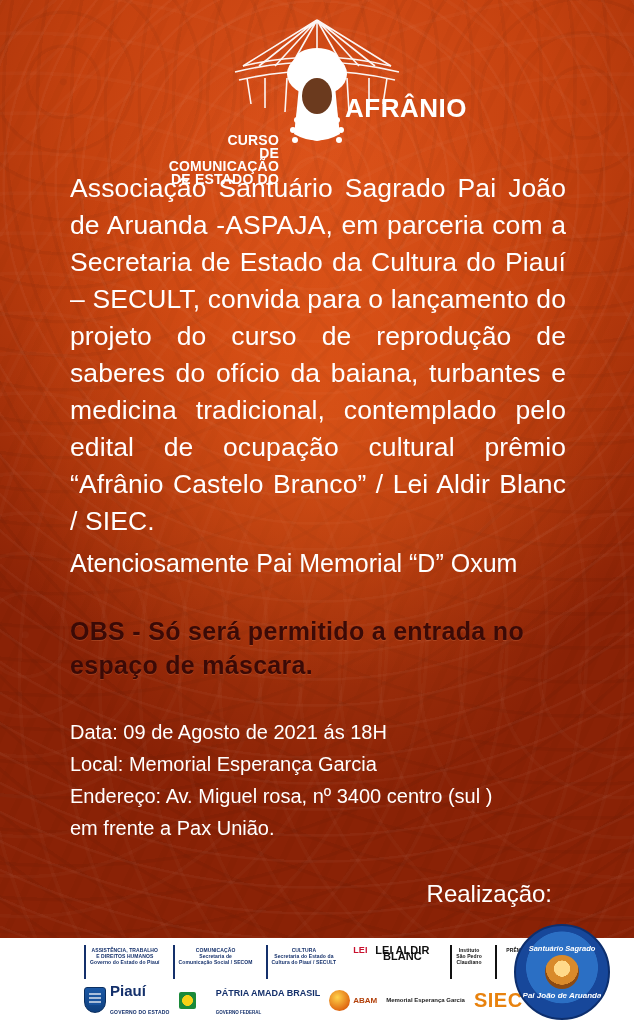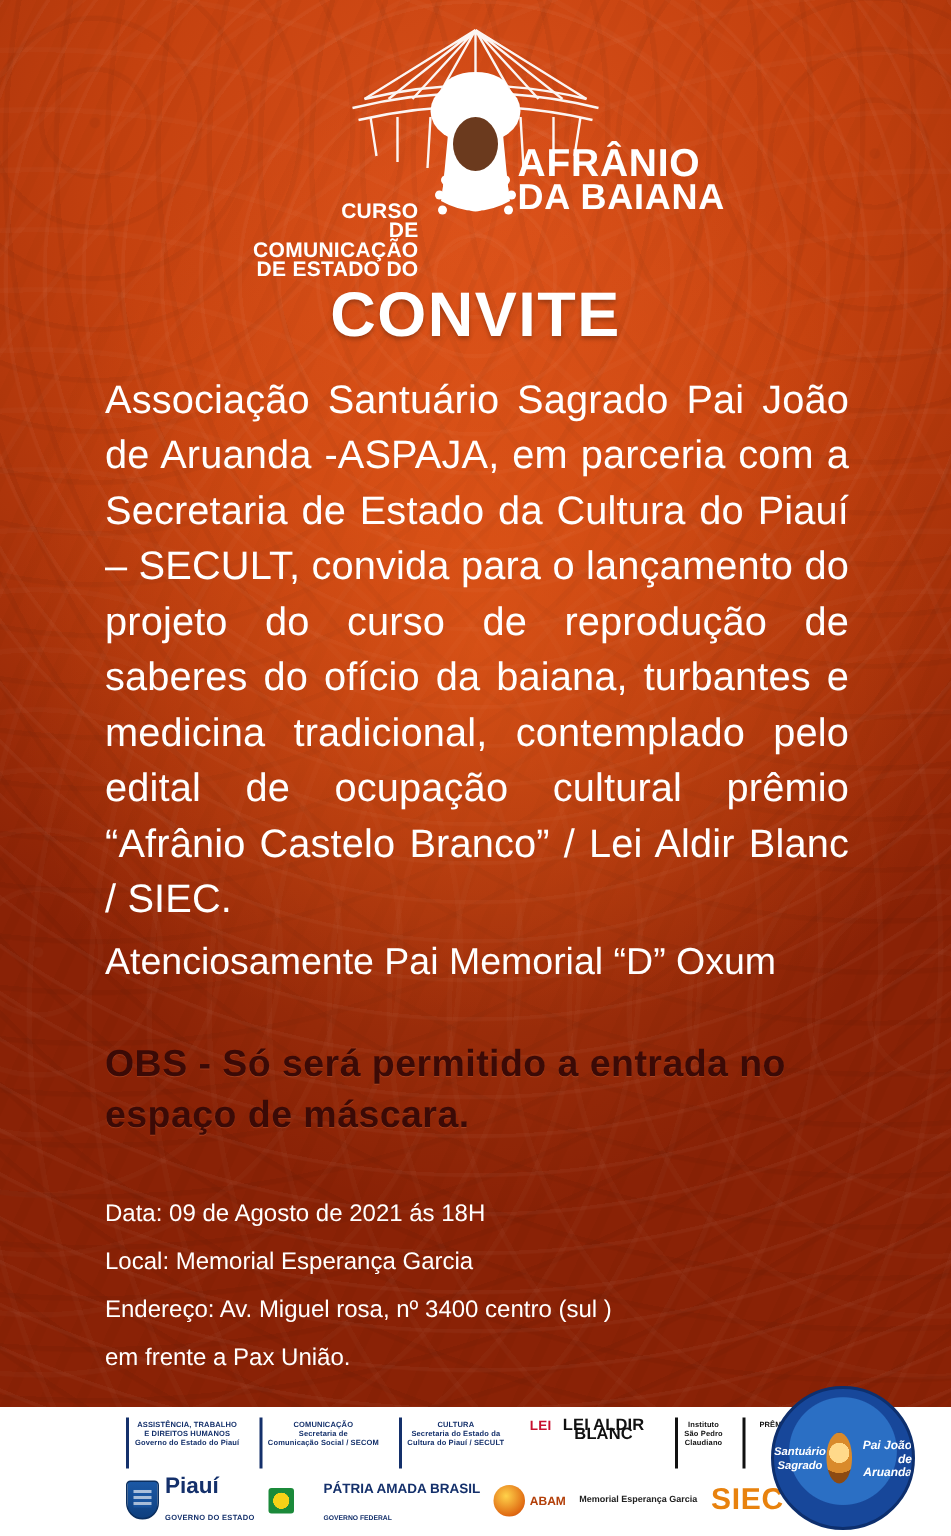--- a/index.html
+++ b/index.html
@@ -107,21 +107,21 @@
   .obs {
     font-size: 25px;
     font-weight: bold;
     line-height: 34px;
     color: #3b0a06;
     padding: 34px 60px 0 48px;
     letter-spacing: .3px;
     text-shadow: 0 1px 0 rgba(255,170,120,.18);
   }
   .details {
-    font-size: 16px;
+    font-size: 20px;
     line-height: 32px;
     color: #fff;
     padding: 34px 40px 0 48px;
   }
   .realizacao {
     text-align: right;
     font-size: 24px;
     color: #fff;
     padding: 36px 60px 8px 0;
   }
@@ -207,21 +207,21 @@
     position: absolute;
     right: 24px;
     bottom: 4px;
     width: 96px;
     height: 96px;
     border-radius: 50%;
     background: radial-gradient(circle at 50% 45%, #2b6fc4 0 52%, #17479a 53% 74%, #0d2f6e 75% 100%);
     border: 2px solid #0d2f6e;
     color: #fff;
     display: flex;
-    flex-direction: row;
+    flex-direction: column;
     align-items: center;
     justify-content: center;
     text-align: center;
     font-size: 7px;
     line-height: 9px;
     font-weight: bold;
     overflow: hidden;
   }
   .seal .seal-top { font-size: 7.5px; font-style: italic; }
   .seal .seal-fig {
@@ -267,27 +267,25 @@
           </g>
         </g>
       </svg>
       <div class="logo-text-left">
         <div>CURSO</div>
         <div>DE COMUNICAÇÃO</div>
         <div>DE ESTADO DO</div>
       </div>
       <div class="logo-text-right">
         <div class="l1">AFRÂNIO</div>
-        <div class="l2">DA BAIANA</div>
       </div>
     </div>
   </div>
 
   <div class="content">
-    <div class="title">CONVITE</div>
     <div class="para">Associação Santuário Sagrado Pai João de Aruanda -ASPAJA, em parceria com a Secretaria de Estado da Cultura do Piauí – SECULT, convida para o lançamento do projeto do curso de reprodução de saberes do ofício da baiana, turbantes e medicina tradicional, contemplado pelo edital de ocupação cultural prêmio “Afrânio Castelo Branco” / Lei Aldir Blanc / SIEC.</div>
     <div class="signoff">Atenciosamente Pai Memorial “D” Oxum</div>
     <div class="obs">OBS - Só será permitido a entrada no espaço de máscara.</div>
     <div class="details">
       <div>Data: 09 de Agosto de 2021  ás 18H</div>
       <div>Local: Memorial Esperança Garcia</div>
       <div>Endereço: Av. Miguel rosa, nº 3400  centro (sul )</div>
       <div>em frente a Pax União.</div>
     </div>
     <div class="realizacao">Realização:</div>

